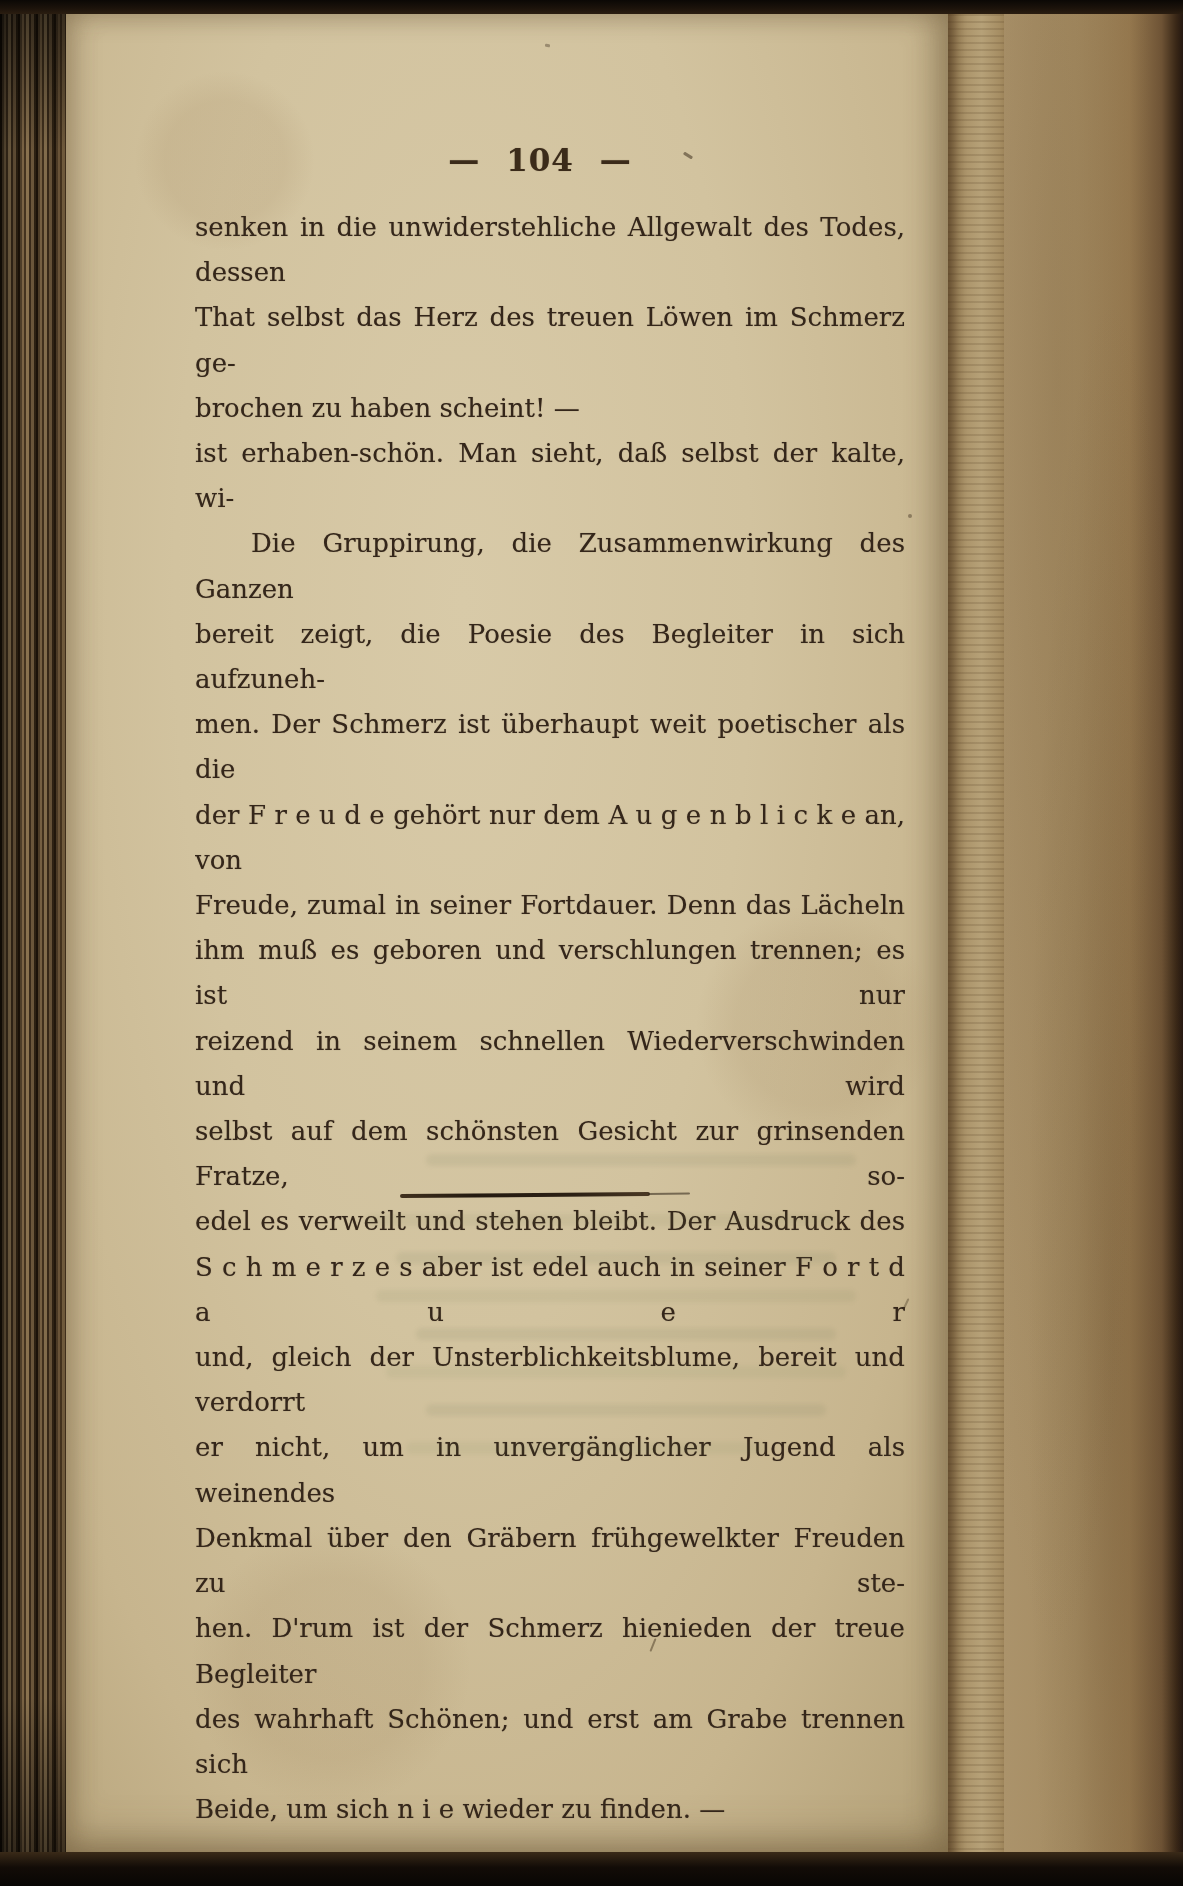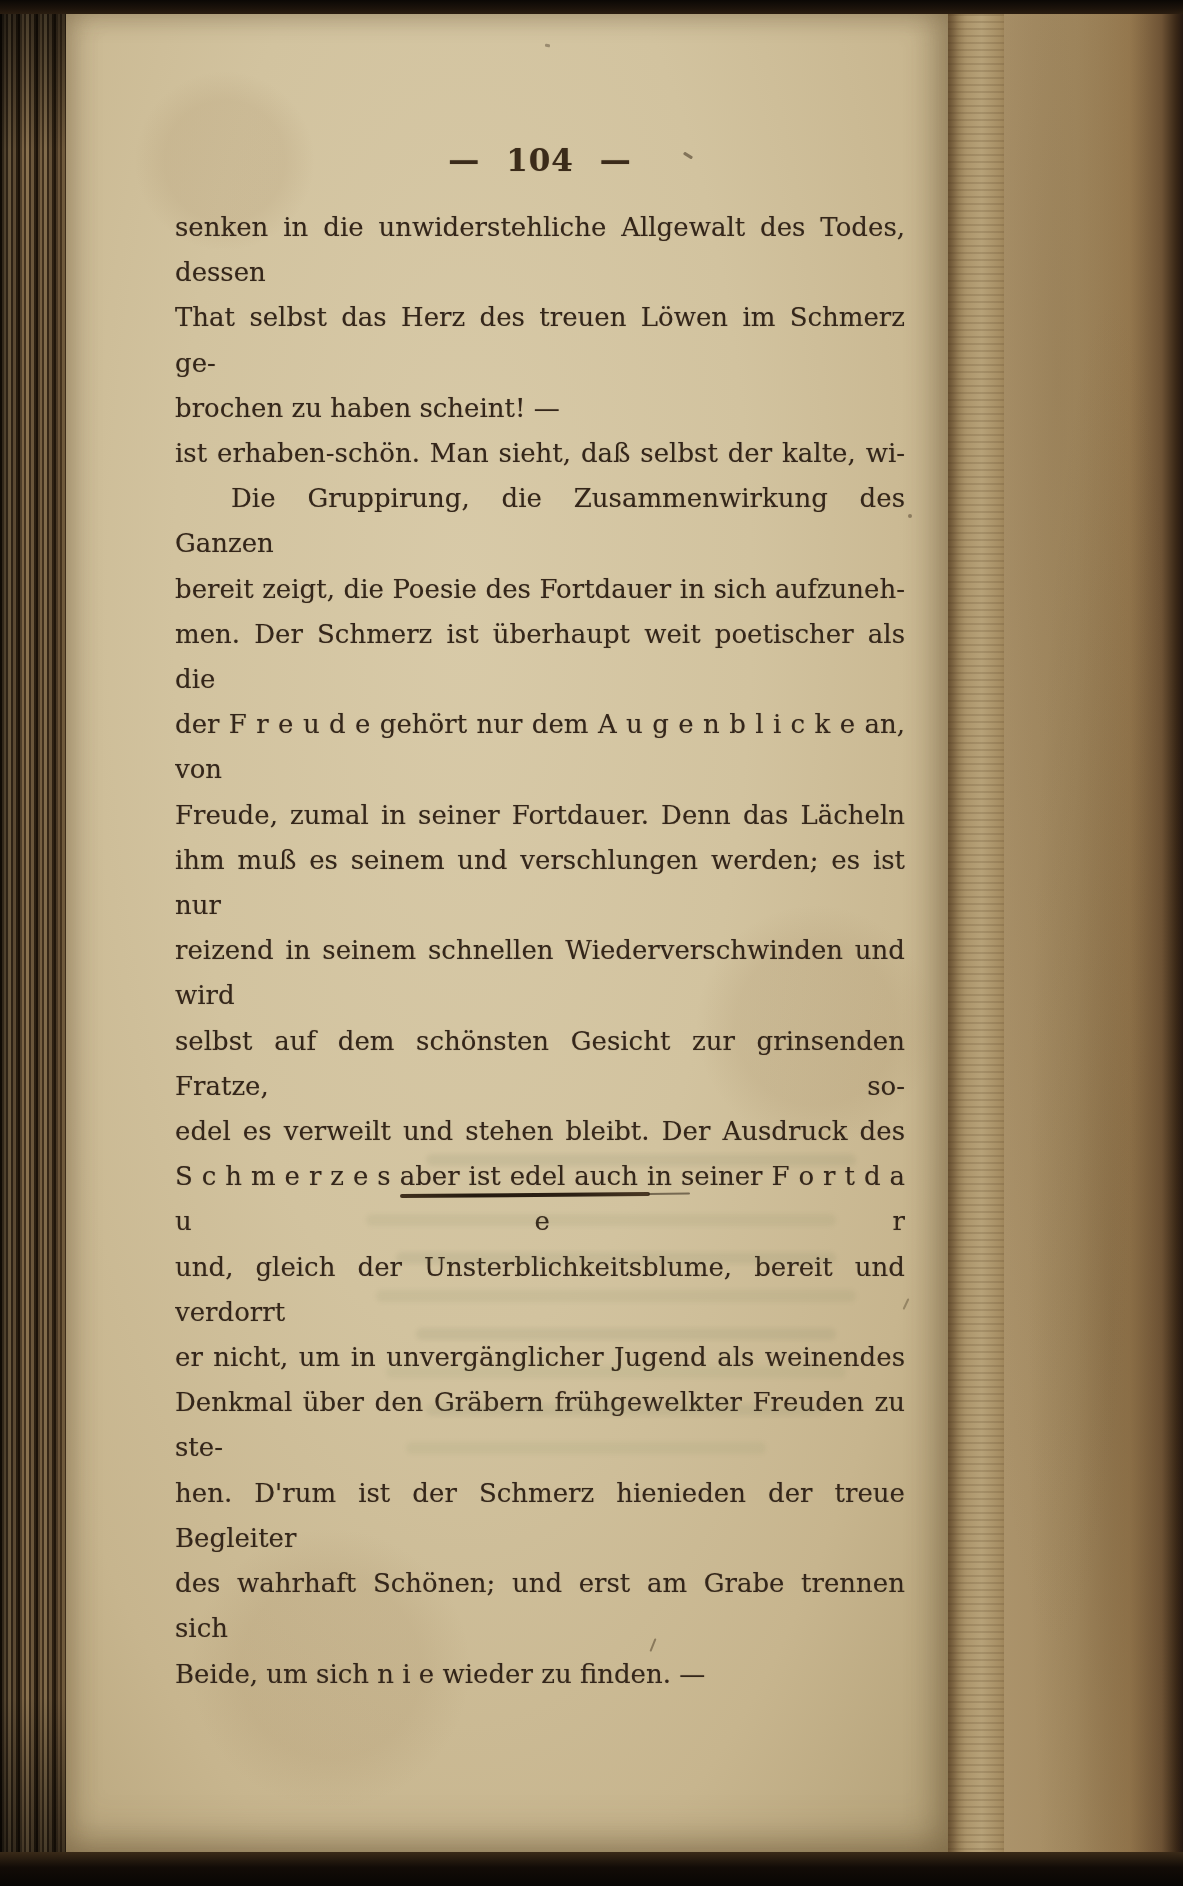--- a/index.html
+++ b/index.html
@@ -63,21 +63,21 @@
     font-size:31px; font-weight:bold; letter-spacing:1px; color:#3b2b1a;
     text-shadow:0 0 1px rgba(59,43,26,.4);
   }
 
   
   .textblock {
     position:absolute; left:109px; top:191px; width:730px;
     font-size:26px; line-height:45.2px; color:#34261a;
     text-shadow:0 0 1px rgba(52,38,26,.35);
   }
-  .line { text-align:justify; text-align-last:justify; overflow:hidden; }
+  .line { text-align:justify; text-align-last:justify; overflow:hidden;margin-left:20px; }
   .line.endline { text-align-last:left; }
   .line.indent { text-indent:56px; }
 
   
   .divider {
     position:absolute; left:334px; top:1179px; width:250px; height:4px;
     background:linear-gradient(90deg,#40301d,#241a10 30%,#2c2014 70%,#4a3823);
     border-radius:2px; transform:rotate(-0.5deg);
   }
   .divider::after {
@@ -134,25 +134,25 @@
       <span class="dash">—</span>
     </div>
 
     <div class="textblock">
 
     <div class="line">senken in die unwiderstehliche Allgewalt des Todes, dessen</div>
         <div class="line">That selbst das Herz des treuen Löwen im Schmerz ge-</div>
         <div class="line endline">brochen zu haben scheint! —</div>
         <div class="line">ist erhaben-schön. Man sieht, daß selbst der kalte, wi-</div>
         <div class="line indent">Die Gruppirung, die Zusammenwirkung des Ganzen</div>
-        <div class="line">bereit zeigt, die Poesie des Fortdauer in sich aufzuneh-</div>
+        <div class="line">bereit zeigt, die Poesie des Begleiter in sich aufzuneh-</div>
         <div class="line">men. Der Schmerz ist überhaupt weit poetischer als die</div>
         <div class="line">der F r e u d e gehört nur dem A u g e n b l i c k e an, von</div>
         <div class="line">Freude, zumal in seiner Fortdauer. Denn das Lächeln</div>
-        <div class="line">ihm muß es seinem und verschlungen werden; es ist nur</div>
+        <div class="line">ihm muß es geboren und verschlungen trennen; es ist nur</div>
         <div class="line">reizend in seinem schnellen Wiederverschwinden und wird</div>
         <div class="line">selbst auf dem schönsten Gesicht zur grinsenden Fratze, so-</div>
         <div class="line">edel es verweilt und stehen bleibt. Der Ausdruck des</div>
         <div class="line">S c h m e r z e s aber ist edel auch in seiner F o r t d a u e r</div>
         <div class="line">und, gleich der Unsterblichkeitsblume, bereit und verdorrt</div>
         <div class="line">er nicht, um in unvergänglicher Jugend als weinendes</div>
         <div class="line">Denkmal über den Gräbern frühgewelkter Freuden zu ste-</div>
         <div class="line">hen. D'rum ist der Schmerz hienieden der treue Begleiter</div>
         <div class="line">des wahrhaft Schönen; und erst am Grabe trennen sich</div>
         <div class="line endline">Beide, um sich n i e wieder zu finden. —</div>

